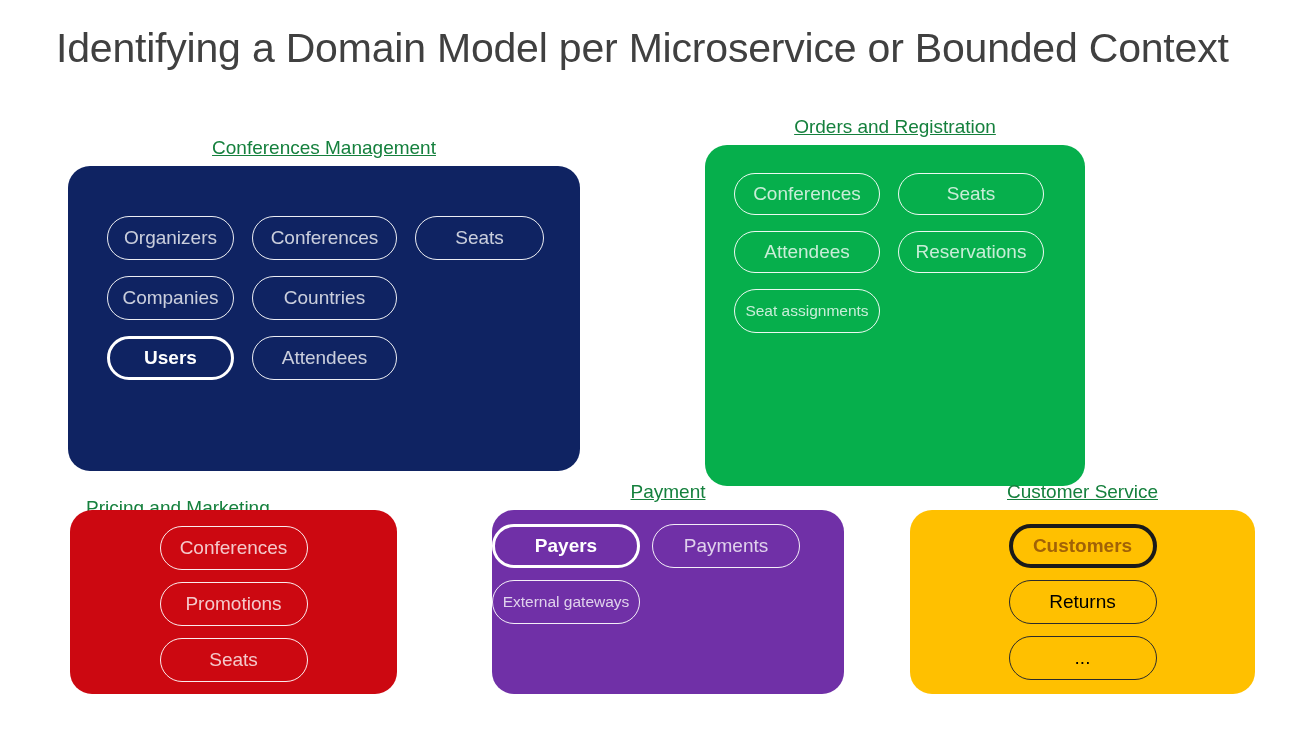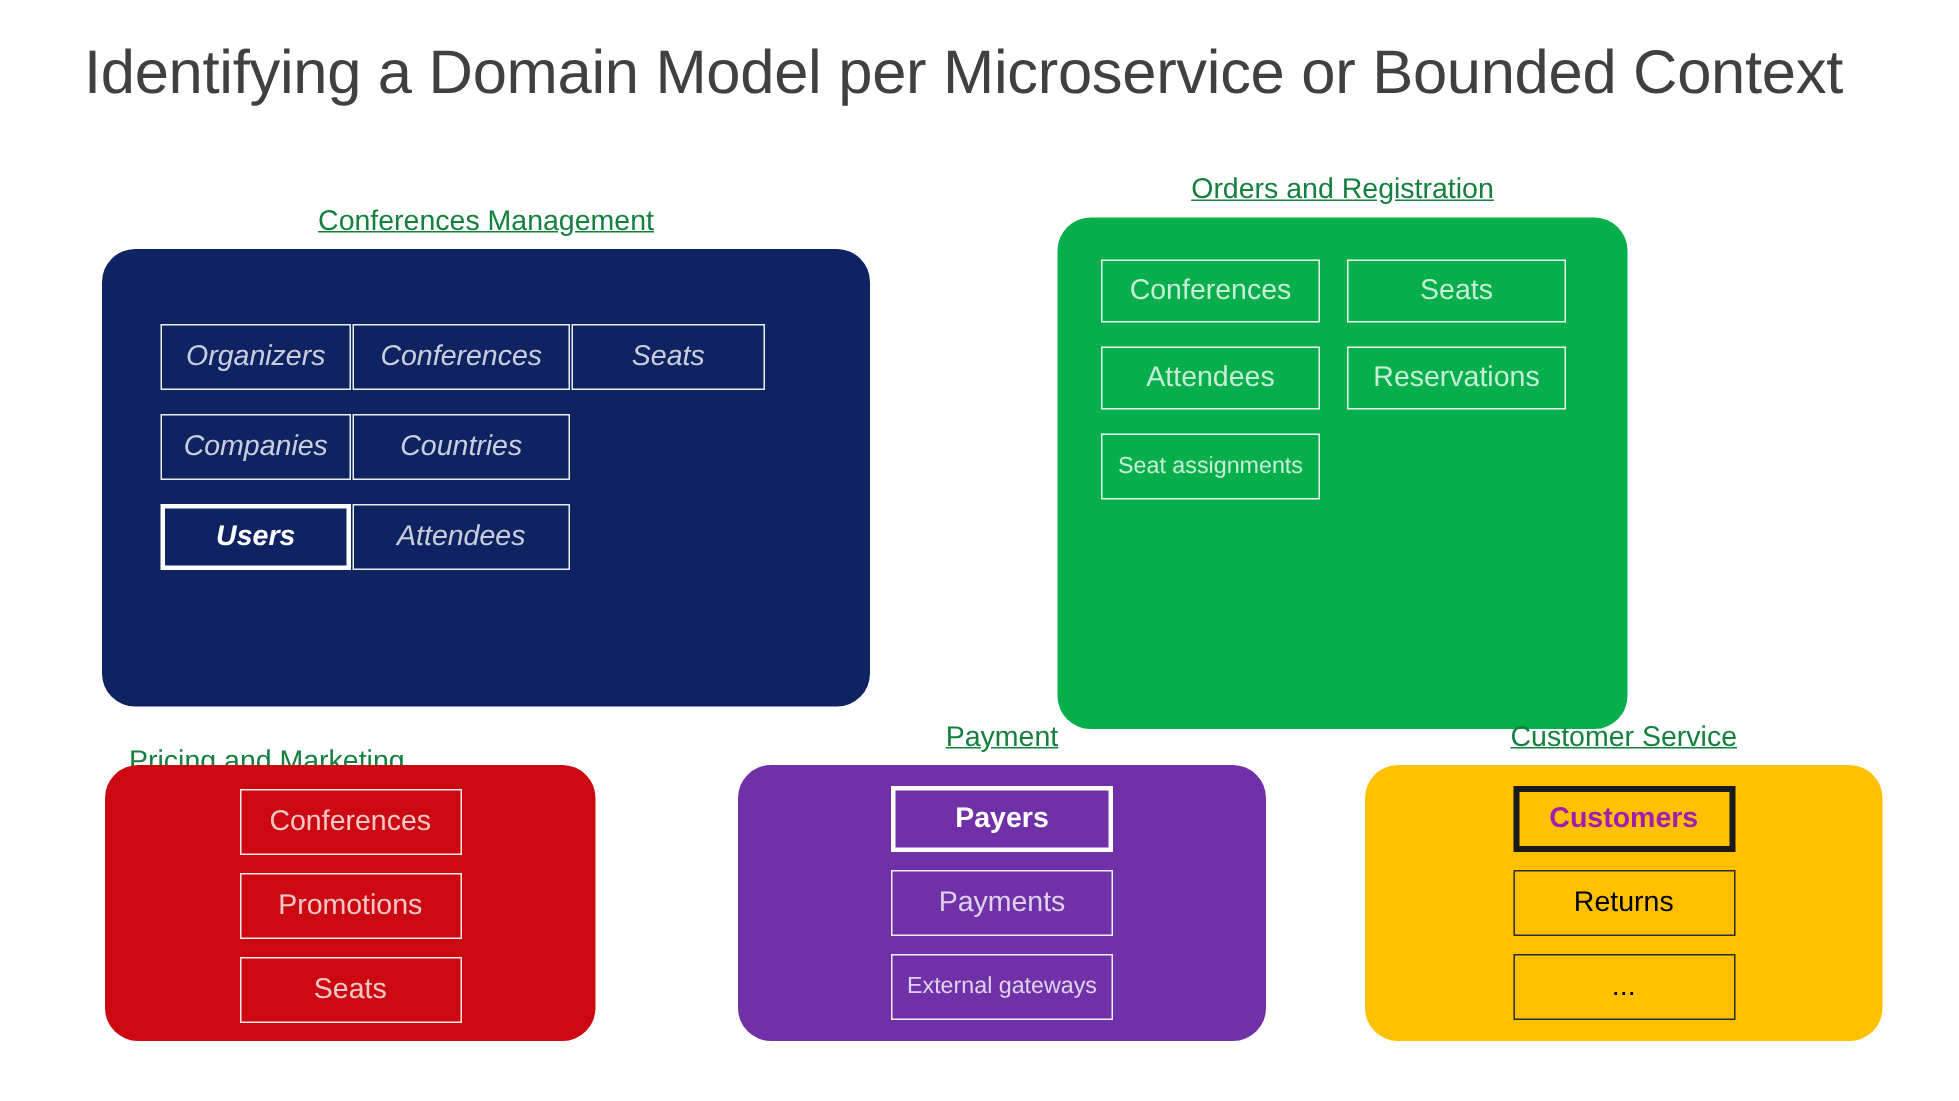--- a/index.html
+++ b/index.html
@@ -1,15 +1,15 @@
 <!DOCTYPE html>
 <html><head>
 <meta charset="utf-8">
 <style>
-  * { box-sizing: border-box; margin: 0; padding: 0; }
+  * { box-sizing: border-box; margin: 0; padding: 0; border-radius: 28px; }
 
   html, body {
     width: 1306px;
     height: 734px;
     background: #ffffff;
     font-family: "Liberation Sans", sans-serif;
     overflow: hidden;
   }
 
   #slide {
@@ -83,29 +83,29 @@
   }
 
   
   .entity.dark {
     border-color: #2b2b2b;
     color: #000000;
   }
   .entity.dark.highlight {
     border-color: #1a1a1a;
     border-width: 4px;
-    color: #a21caf;
+    color: #a16207;
     font-weight: bold;
   }
 
   
   #ctx-conferences-management { left: 68px; top: 138px; width: 512px; }
   #ctx-conferences-management .context-label { top: 0; }
   #ctx-conferences-management .panel { top: 28px; height: 305px; background: #0F2362; }
-  #ctx-conferences-management .entities { left: 39px; top: 78px; width: 460px; gap: 16px 1px; font-style: italic; }
+  #ctx-conferences-management .entities { left: 39px; top: 78px; width: 460px; gap: 16px 18px; }
   #ctx-conferences-management .entity { height: 44px; }
   #ctx-conferences-management .e-w1 { width: 127px; }
   #ctx-conferences-management .e-w2 { width: 145px; }
   #ctx-conferences-management .e-w3 { width: 129px; }
 
   
   #ctx-orders-registration { left: 705px; top: 117px; width: 380px; }
   #ctx-orders-registration .context-label { top: 0; }
   #ctx-orders-registration .panel { top: 28px; height: 341px; background: #06AF4C; }
   #ctx-orders-registration .entities { left: 29px; top: 56px; width: 325px; gap: 16px 18px; }
@@ -121,21 +121,21 @@
     flex-direction: column; align-items: center; gap: 12px;
   }
   #ctx-pricing-marketing .entity { width: 148px; height: 44px; }
 
   
   #ctx-payment { left: 492px; top: 482px; width: 352px; }
   #ctx-payment .context-label { top: 0; }
   #ctx-payment .panel { top: 28px; height: 184px; background: #7030A7; }
   #ctx-payment .entities {
     left: 0; top: 42px; width: 100%;
-    flex-direction: column; align-items: center; gap: 12px;
+    align-items: center; gap: 12px;
   }
   #ctx-payment .entity { width: 148px; height: 44px; }
 
   
   #ctx-customer-service { left: 910px; top: 482px; width: 345px; }
   #ctx-customer-service .context-label { top: 0; }
   #ctx-customer-service .panel { top: 28px; height: 184px; background: #FFC000; }
   #ctx-customer-service .entities {
     left: 0; top: 42px; width: 100%;
     flex-direction: column; align-items: center; gap: 12px;

